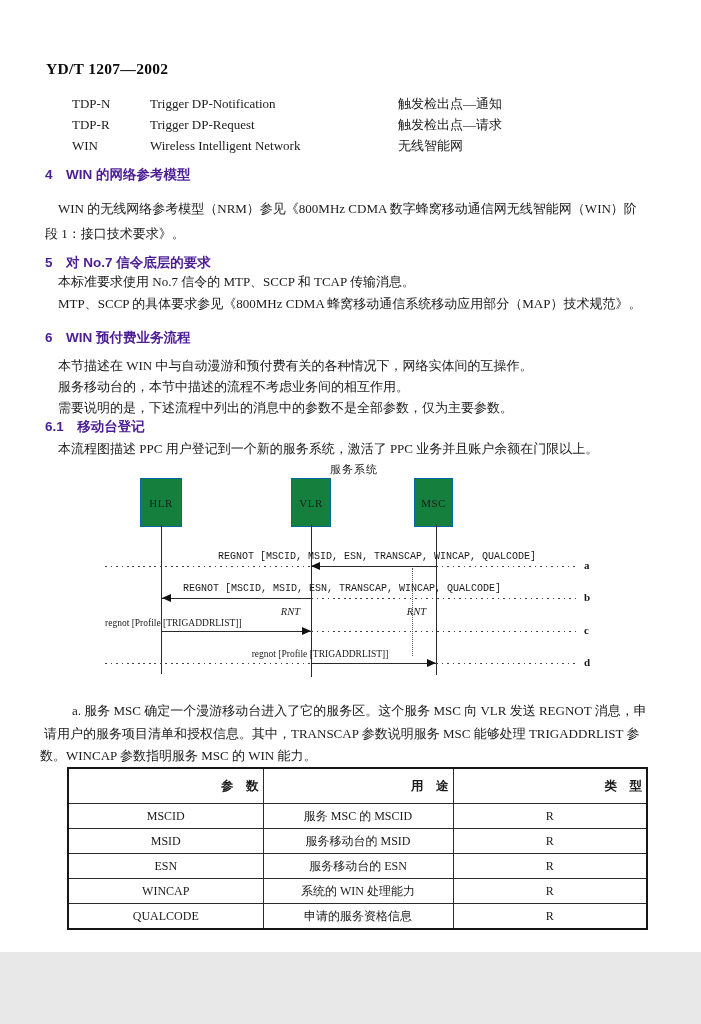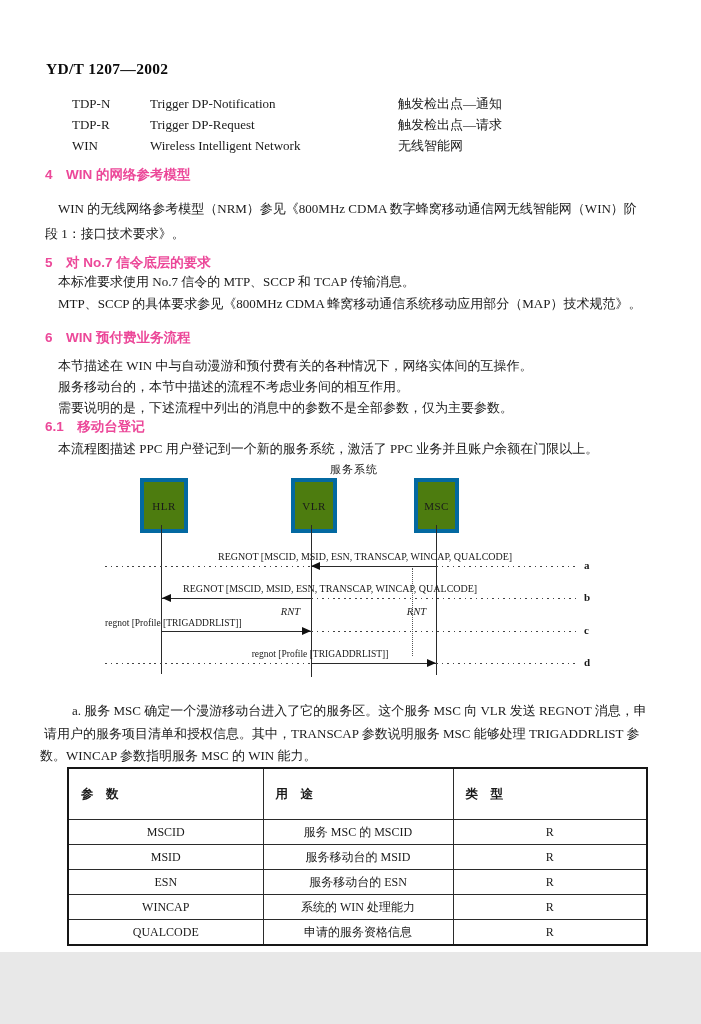--- a/index.html
+++ b/index.html
@@ -3,46 +3,46 @@
 <meta charset="utf-8">
 <style>
   html,body{margin:0;padding:0;background:#e8e8e8;}
   .page{
     position:relative;width:701px;height:952px;background:#ffffff;
     overflow:hidden;margin:0 auto;
     font-family:"Liberation Serif","DejaVu Serif",serif;color:#1a1a1a;
   }
   .abs{position:absolute;white-space:nowrap;}
   .body-line{font-size:13px;line-height:15px;}
-  .heading{font-family:"Liberation Sans","DejaVu Sans",sans-serif;font-weight:bold;font-size:13.5px;line-height:15px;color:#ec4899;}
+  .heading{font-family:"Liberation Sans","DejaVu Sans",sans-serif;font-weight:bold;font-size:13.5px;line-height:15px;color:#4c1d95;}
   .doc-code{font-weight:bold;font-size:15.5px;letter-spacing:0.3px;color:#0a0a0a;}
   .pagenum{font-size:13px;}
 
   
   .diagram{position:absolute;left:0;top:455px;width:701px;height:242px;}
   .sys-label{position:absolute;font-size:11px;letter-spacing:1px;}
-  .ebox{position:absolute;border:4px solid #0369a1;display:flex;align-items:center;justify-content:center;
-        font-size:11px;letter-spacing:0.5px;background:#4d7c0f;}
+  .ebox{position:absolute;border:1px solid #0369a1;display:flex;align-items:center;justify-content:center;
+        font-size:11px;letter-spacing:0.5px;background:#15803d;}
   .vline{position:absolute;width:1px;background:#2a2a2a;}
   .vdot{position:absolute;width:0;height:88px;border-left:1px dotted #555;}
   .sline{position:absolute;height:1px;background:#2a2a2a;}
   .dline{position:absolute;height:1px;
          background:repeating-linear-gradient(90deg,#444 0 1.5px,transparent 1.5px 5.5px);}
   .arr-l{position:absolute;width:0;height:0;border-top:4px solid transparent;border-bottom:4px solid transparent;border-right:9px solid #111;}
   .arr-r{position:absolute;width:0;height:0;border-top:4px solid transparent;border-bottom:4px solid transparent;border-left:9px solid #111;}
-  .msg{position:absolute;font-size:10px;text-align:left;white-space:nowrap;}
+  .msg{position:absolute;font-size:10px;text-align:right;white-space:nowrap;font-family:Liberation Mono, monospace;}
   .msg-sm{position:absolute;font-size:9.5px;text-align:center;white-space:nowrap;}
   .step-letter{position:absolute;font-size:11px;font-weight:bold;}
   .rnt{position:absolute;font-style:italic;font-size:10.5px;width:36px;text-align:right;}
 
   
   .ptable{position:absolute;left:67px;top:767px;border-collapse:collapse;table-layout:fixed;
           border:2px solid #161616;}
   .ptable th{font-family:"Liberation Sans","DejaVu Sans",sans-serif;font-weight:600;font-size:12.5px;
-             border:1px solid #2b2b2b;height:26px;text-align:left;padding:12px;}
+             border:1px solid #2b2b2b;height:26px;text-align:right;padding:4px;}
   .ptable td{border:1px solid #2b2b2b;height:24px;text-align:center;padding:0;font-size:12px;}
 </style>
 </head>
 <body>
 
 <div class="page">
 
   <div class="abs doc-code" style="top:60px;left:46px">YD/T 1207—2002</div>
 
   <div class="abs body-line" style="top:96px;left:72px">TDP-N</div>

